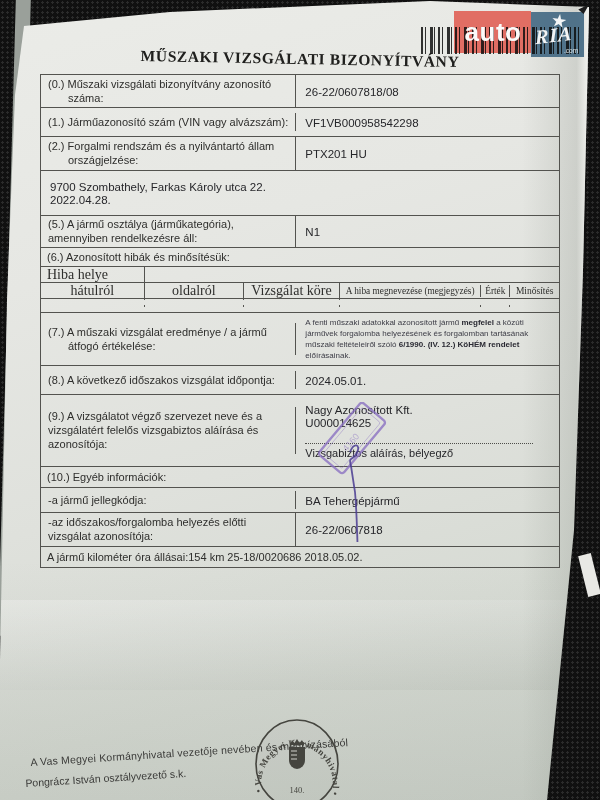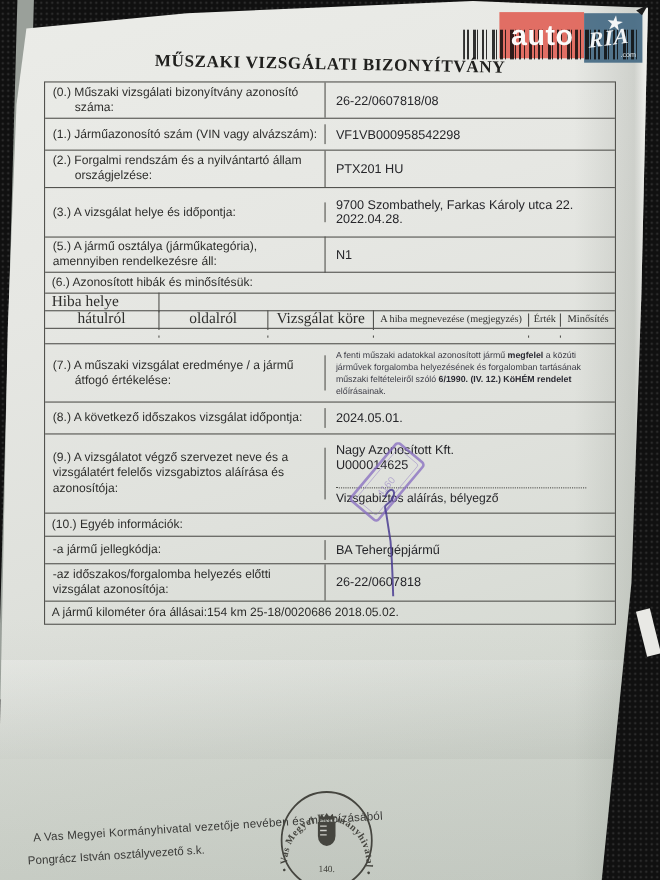--- a/index.html
+++ b/index.html
@@ -113,21 +113,20 @@
         <div class="lc hang">(1.) Járműazonosító szám (VIN vagy alvázszám):</div>
         <div class="vc mid">VF1VB000958542298</div>
       </div>
 
       <div class="row r2">
         <div class="lc hang">(2.) Forgalmi rendszám és a nyilvántartó állam országjelzése:</div>
         <div class="vc mid">PTX201 HU</div>
       </div>
 
       <div class="row r3">
-        <div class="lc hang">(3.) A vizsgálat helye és időpontja:</div>
         <div class="vc">
           <div>9700 Szombathely, Farkas Károly utca 22.</div>
           <div class="v-line2">2022.04.28.</div>
         </div>
       </div>
 
 
       <div class="row r5">
         <div class="lc">(5.) A jármű osztálya (járműkategória), amennyiben rendelkezésre áll:</div>
         <div class="vc">N1</div>

